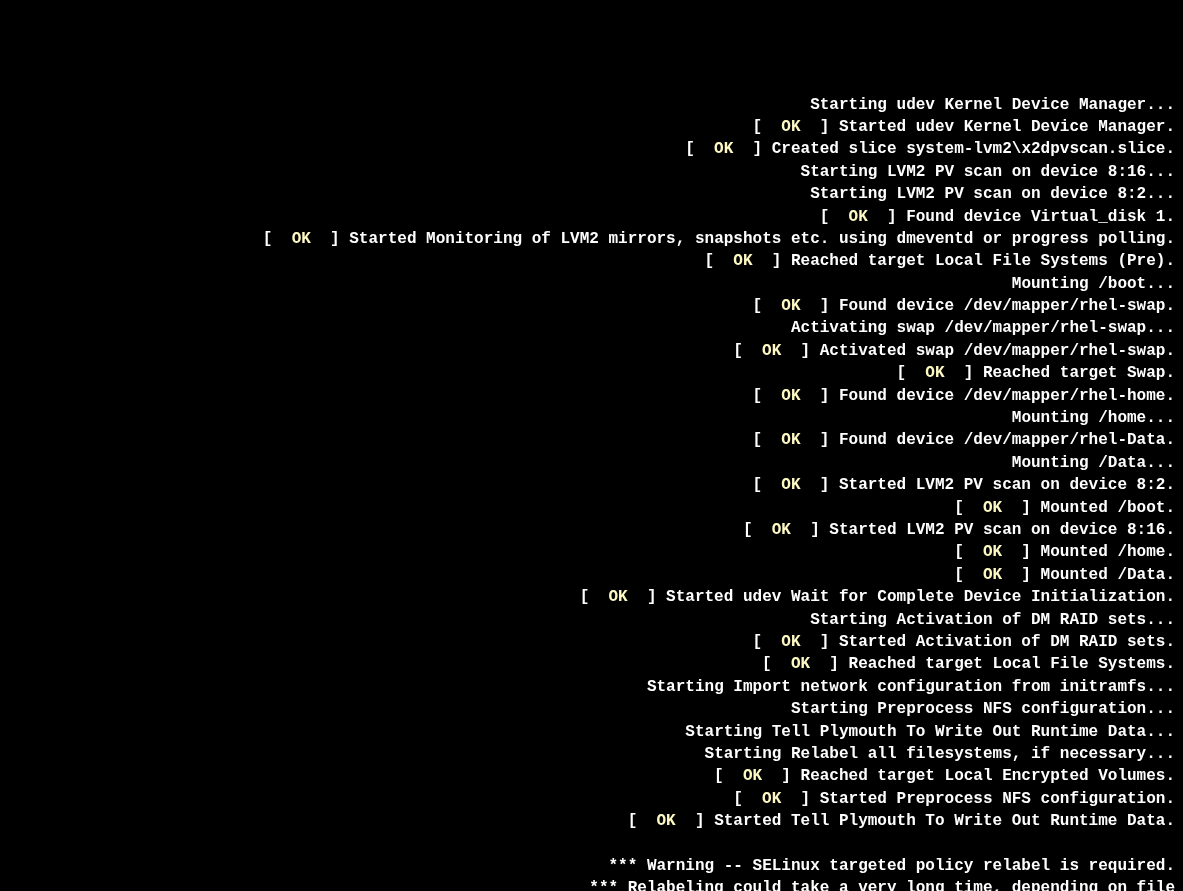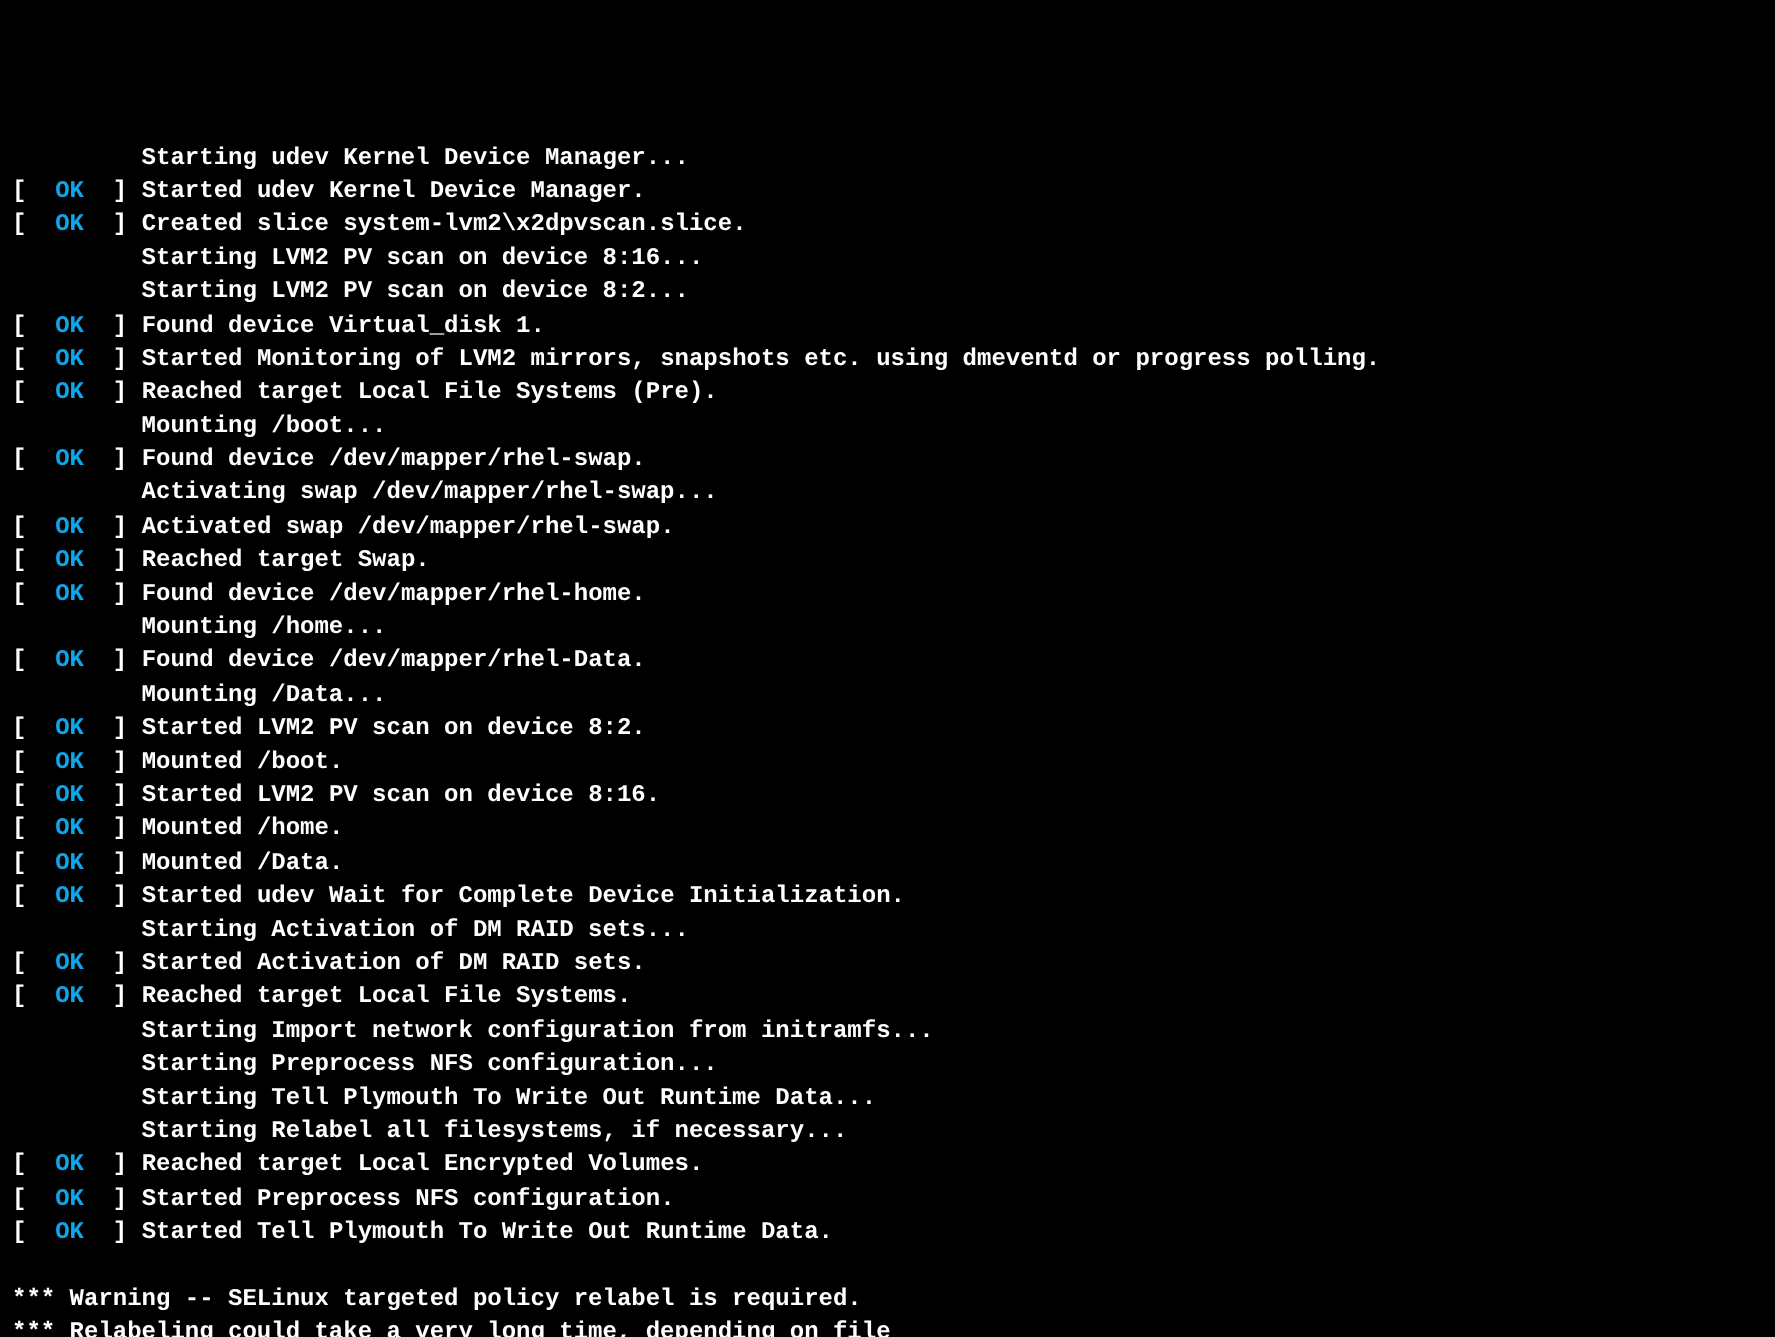--- a/index.html
+++ b/index.html
@@ -14,23 +14,24 @@
       font-size: 16px;
       line-height: 1.4;
       padding: 4px 8px;
       width: 1183px;
       min-height: 891px;
       white-space: pre;
       font-weight: bold;
     }
     .line {
       display: block;
+      text-align: right;
     }
     .status-ok {
-      color: #0ea5e9;
+      color: #fef9c3;
     }
   </style>
 </head>
 <body>
 
 
 
 <div id="console"><div class="line"><span>         Starting udev Kernel Device Manager...</span></div><div class="line"><span>[</span>  <span class="status-ok">OK</span>  <span>]</span> <span>Started udev Kernel Device Manager.</span></div><div class="line"><span>[</span>  <span class="status-ok">OK</span>  <span>]</span> <span>Created slice system-lvm2\x2dpvscan.slice.</span></div><div class="line"><span>         Starting LVM2 PV scan on device 8:16...</span></div><div class="line"><span>         Starting LVM2 PV scan on device 8:2...</span></div><div class="line"><span>[</span>  <span class="status-ok">OK</span>  <span>]</span> <span>Found device Virtual_disk 1.</span></div><div class="line"><span>[</span>  <span class="status-ok">OK</span>  <span>]</span> <span>Started Monitoring of LVM2 mirrors, snapshots etc. using dmeventd or progress polling.</span></div><div class="line"><span>[</span>  <span class="status-ok">OK</span>  <span>]</span> <span>Reached target Local File Systems (Pre).</span></div><div class="line"><span>         Mounting /boot...</span></div><div class="line"><span>[</span>  <span class="status-ok">OK</span>  <span>]</span> <span>Found device /dev/mapper/rhel-swap.</span></div><div class="line"><span>         Activating swap /dev/mapper/rhel-swap...</span></div><div class="line"><span>[</span>  <span class="status-ok">OK</span>  <span>]</span> <span>Activated swap /dev/mapper/rhel-swap.</span></div><div class="line"><span>[</span>  <span class="status-ok">OK</span>  <span>]</span> <span>Reached target Swap.</span></div><div class="line"><span>[</span>  <span class="status-ok">OK</span>  <span>]</span> <span>Found device /dev/mapper/rhel-home.</span></div><div class="line"><span>         Mounting /home...</span></div><div class="line"><span>[</span>  <span class="status-ok">OK</span>  <span>]</span> <span>Found device /dev/mapper/rhel-Data.</span></div><div class="line"><span>         Mounting /Data...</span></div><div class="line"><span>[</span>  <span class="status-ok">OK</span>  <span>]</span> <span>Started LVM2 PV scan on device 8:2.</span></div><div class="line"><span>[</span>  <span class="status-ok">OK</span>  <span>]</span> <span>Mounted /boot.</span></div><div class="line"><span>[</span>  <span class="status-ok">OK</span>  <span>]</span> <span>Started LVM2 PV scan on device 8:16.</span></div><div class="line"><span>[</span>  <span class="status-ok">OK</span>  <span>]</span> <span>Mounted /home.</span></div><div class="line"><span>[</span>  <span class="status-ok">OK</span>  <span>]</span> <span>Mounted /Data.</span></div><div class="line"><span>[</span>  <span class="status-ok">OK</span>  <span>]</span> <span>Started udev Wait for Complete Device Initialization.</span></div><div class="line"><span>         Starting Activation of DM RAID sets...</span></div><div class="line"><span>[</span>  <span class="status-ok">OK</span>  <span>]</span> <span>Started Activation of DM RAID sets.</span></div><div class="line"><span>[</span>  <span class="status-ok">OK</span>  <span>]</span> <span>Reached target Local File Systems.</span></div><div class="line"><span>         Starting Import network configuration from initramfs...</span></div><div class="line"><span>         Starting Preprocess NFS configuration...</span></div><div class="line"><span>         Starting Tell Plymouth To Write Out Runtime Data...</span></div><div class="line"><span>         Starting Relabel all filesystems, if necessary...</span></div><div class="line"><span>[</span>  <span class="status-ok">OK</span>  <span>]</span> <span>Reached target Local Encrypted Volumes.</span></div><div class="line"><span>[</span>  <span class="status-ok">OK</span>  <span>]</span> <span>Started Preprocess NFS configuration.</span></div><div class="line"><span>[</span>  <span class="status-ok">OK</span>  <span>]</span> <span>Started Tell Plymouth To Write Out Runtime Data.</span></div><div class="line">&nbsp;</div><div class="line"><span>*** Warning -- SELinux targeted policy relabel is required.</span></div><div class="line"><span>*** Relabeling could take a very long time, depending on file</span></div></div>
 
 

